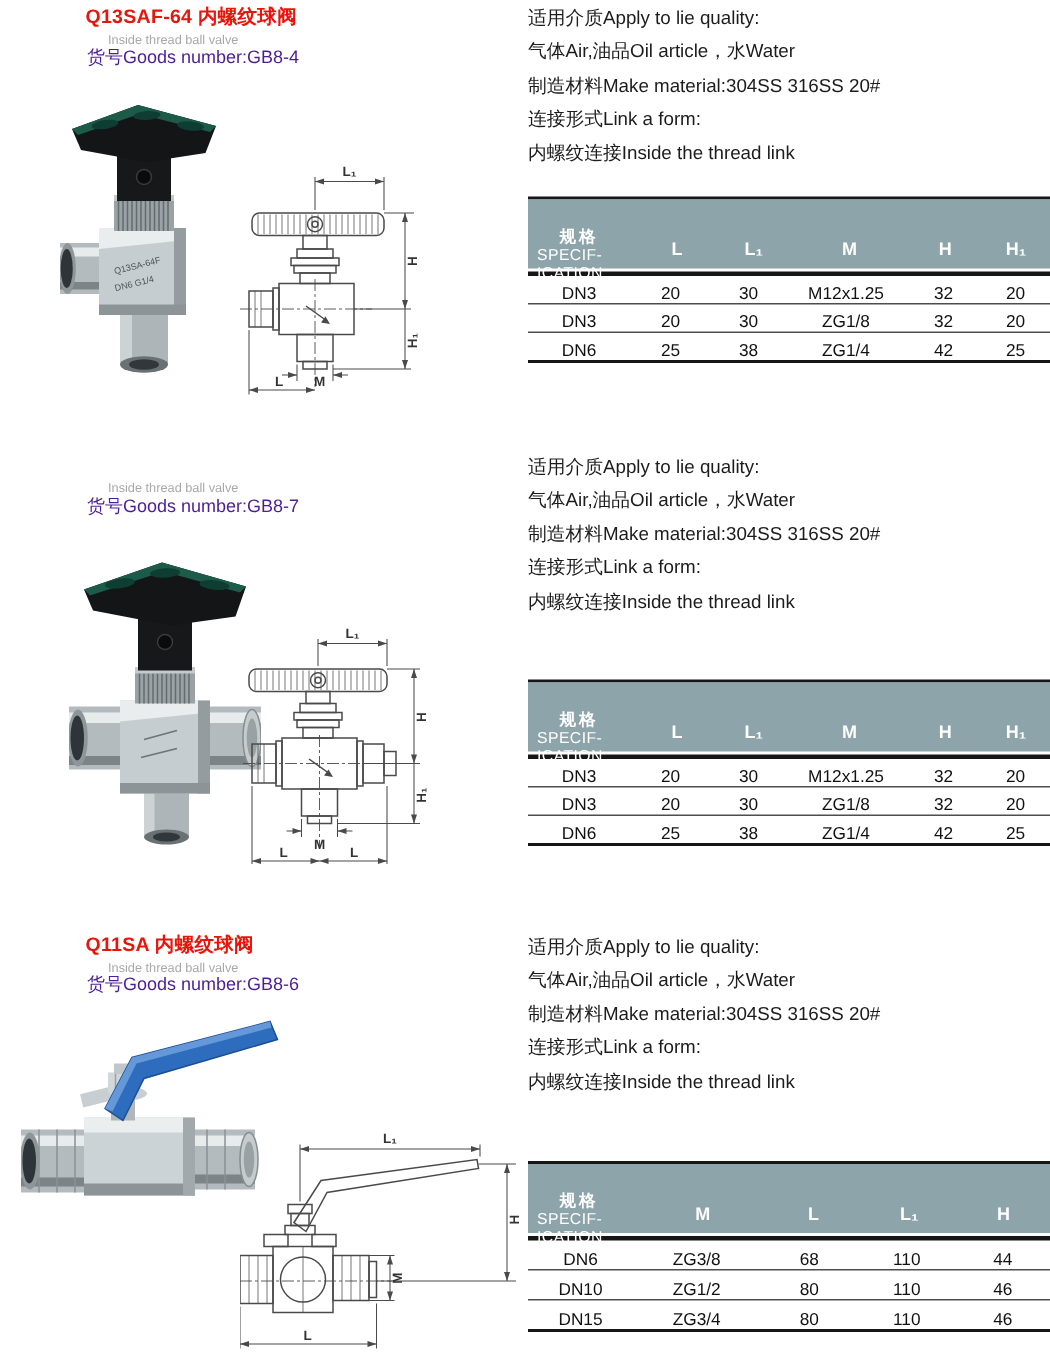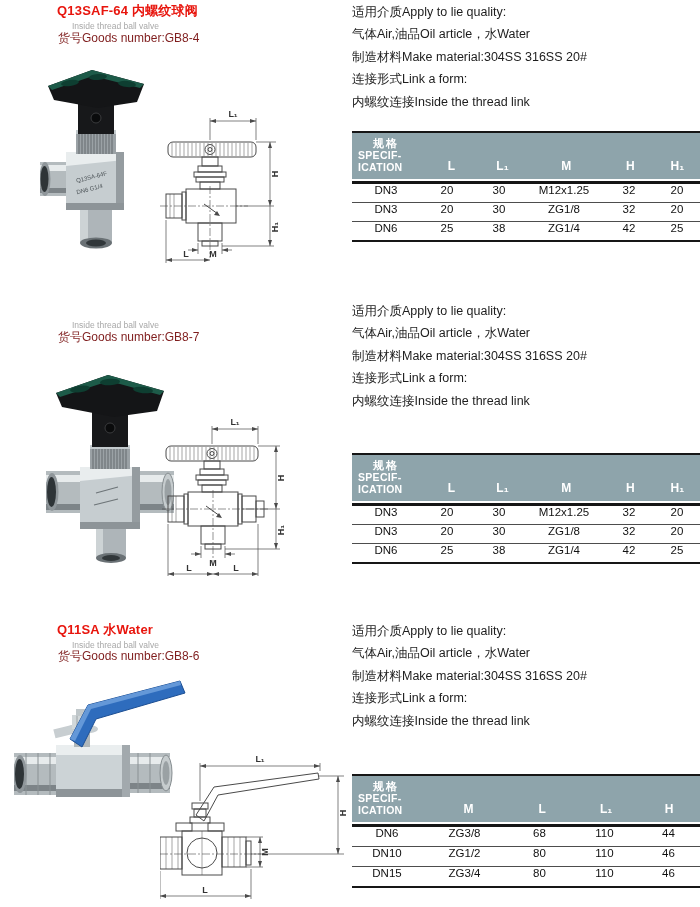--- a/index.html
+++ b/index.html
@@ -3,42 +3,42 @@
 <meta charset="utf-8">
 <style>
   html,body{margin:0;padding:0}
   body{width:700px;height:907px;position:relative;background:#fff;font-family:"Liberation Sans",sans-serif;overflow:hidden}
   .sec{position:absolute;left:0;width:700px}
   #s1{top:0;height:297px}
   #s2{top:297px;height:320px}
   #s3{top:617px;height:290px}
   .title{position:absolute;left:57px;font-size:13px;font-weight:bold;color:#e8150d;white-space:nowrap;letter-spacing:.2px}
   .subtitle{position:absolute;left:72px;font-size:8.5px;color:#a8a8a8;white-space:nowrap}
-  .goods{position:absolute;left:58px;font-size:12px;color:#7f1d1d;white-space:nowrap}
+  .goods{position:absolute;left:58px;font-size:12px;color:#4c1d95;white-space:nowrap}
   .info{position:absolute;left:352px;font-size:12.5px;color:#1c1c1c;line-height:22.4px;white-space:nowrap}
   .photo,.drawing{position:absolute}
   #s1 .title{top:2px}#s1 .subtitle{top:21px}#s1 .goods{top:30px}
   #s1 .photo{left:40px;top:62px}#s1 .drawing{left:158px;top:106px}
   #s1 .info{top:1px}#s1 .spec{top:131px}
   #s2 .title{top:4px}#s2 .subtitle{top:23px}#s2 .goods{top:32px}
   #s2 .photo{left:46px;top:64px}#s2 .drawing{left:158px;top:119px}
   #s2 .info{top:3px}#s2 .spec{top:156px}
   #s3 .title{top:4px}#s3 .subtitle{top:23px}#s3 .goods{top:31px}
   #s3 .photo{left:14px;top:48px}#s3 .drawing{left:160px;top:136px}
   #s3 .info{top:3px}#s3 .spec{top:157px}
   .spec{position:absolute;left:352px;width:348px}
   .tline{height:2px;background:#161616}
   .bline{height:2px;background:#161616}
   .dline{height:3px;background:#161616;margin-top:2px}
   .thead{display:flex;background:#8ea4ab;height:46px;color:#fff}
   .th{font-weight:bold;font-size:12px;display:flex;align-items:flex-end;justify-content:center;padding-bottom:6px}
-  .speccell{display:block;padding:4px 0 0 6px}
+  .speccell{display:block;padding:19px 0 0 6px}
   .speccell .cn{font-size:11px;font-weight:bold;padding-left:15px;line-height:13px;letter-spacing:2px}
-  .speccell .en{font-size:10.5px;font-weight:bold;line-height:11.5px;letter-spacing:.3px}
-  .trows .trow{display:flex;height:18px;align-items:flex-start;border-bottom:1px solid #4d4d4d;font-size:11.5px;color:#111}
+  .speccell .en{font-size:10.5px;font-weight:normal;line-height:11.5px;letter-spacing:.3px}
+  .trows .trow{display:flex;height:18px;align-items:flex-end;border-bottom:1px solid #4d4d4d;font-size:11.5px;color:#111}
   .trows .trow:last-child{border-bottom:none}
   .t3 .trows .trow{height:19px}
   .td{text-align:center}
   .t12 .w0{width:68px}.t12 .w1{width:54px}.t12 .w2{width:50px}.t12 .w3{width:80px}.t12 .w4{width:50px}.t12 .w5{width:46px}
   .t3 .w0{width:70px}.t3 .w1{width:85px}.t3 .w2{width:65px}.t3 .w3{width:65px}.t3 .w4{width:63px}
   .drawing svg text{font-family:"Liberation Sans",sans-serif;font-size:9px;font-weight:bold;fill:#333}
 </style>
 </head>
 <body>
 
@@ -336,21 +336,21 @@
           <div class="td w3">ZG1/4</div>
           <div class="td w4">42</div>
           <div class="td w5">25</div>
       </div>
     </div>
     <div class="bline"></div>
   </div>
 </div>
 
 <div class="sec" id="s3">
-  <div class="title">Q11SA 水Water</div>
+  <div class="title">Q11SA 内螺纹球阀</div>
   <div class="subtitle">Inside thread ball valve</div>
   <div class="goods">货号Goods number:GB8-6</div>
 
   <div class="photo">
     <svg width="180" height="135" viewBox="0 0 180 135">
       <g>
         <rect x="0" y="88" width="44" height="42" fill="#b4bbbe"></rect>
           <rect x="0" y="92" width="44" height="7" fill="#e7ebec"></rect>
         <rect x="0" y="120" width="44" height="6" fill="#7d8488"></rect>
         <path d="M12 88v42M24 88v42M36 88v42" stroke="#8a9194" stroke-width="1"></path>

